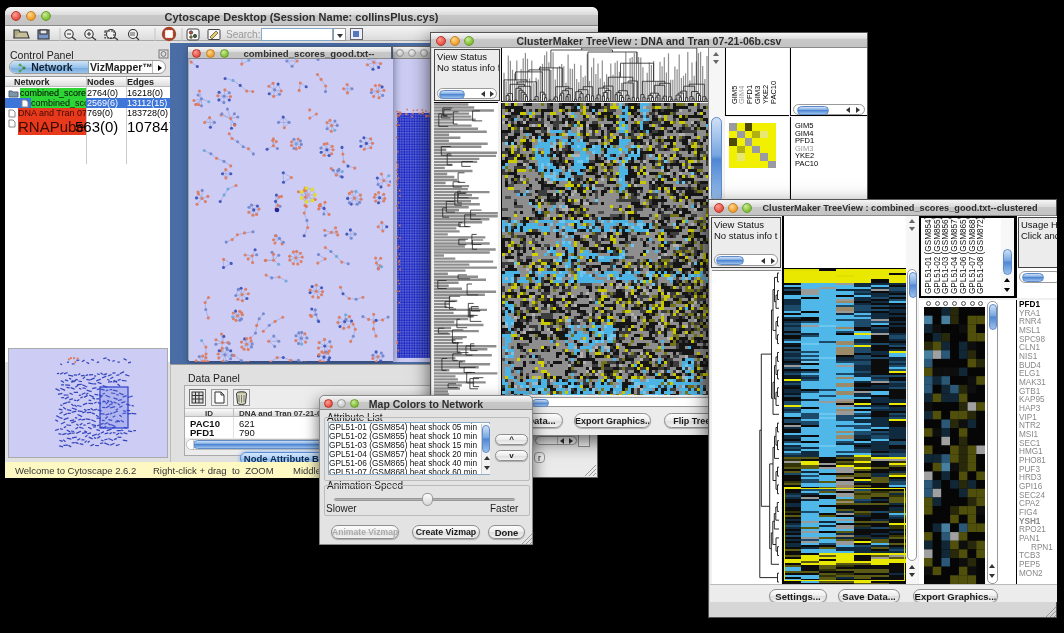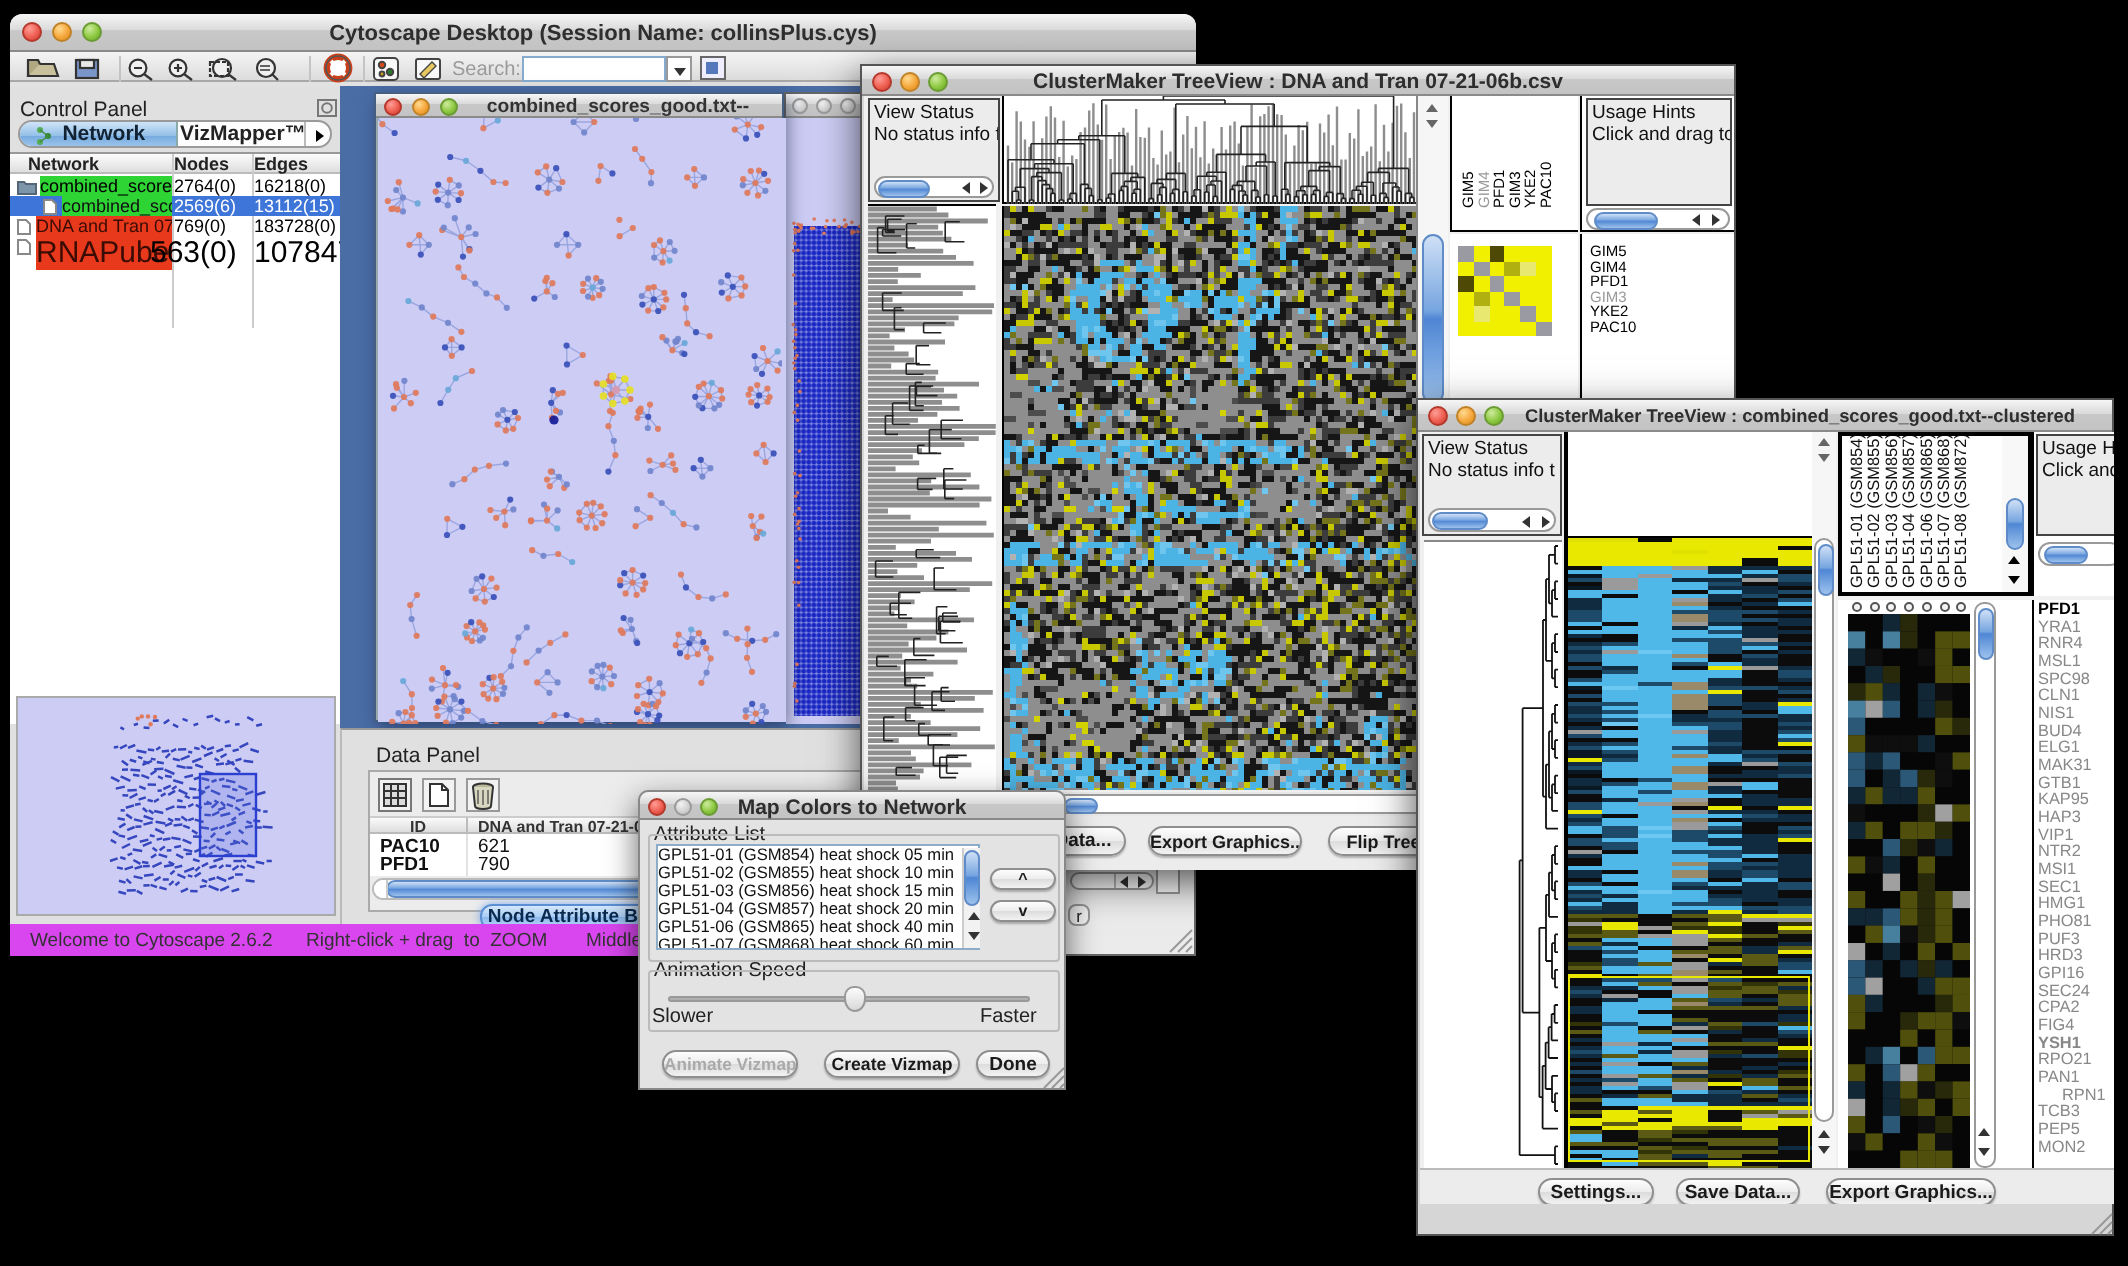--- a/index.html
+++ b/index.html
@@ -794,21 +794,21 @@
       </div>
 
       <div class="abs" style="left:1px;top:53px;width:408px;height:11px;background:#f4f4f4;border:1px solid #bbb;border-radius:6px">
         <div class="aquathumb" style="left:6px;top:0px;width:398px;height:9px"></div>
         <div class="abs" style="left:0px;top:0px;width:7px;height:9px;background:#fff;border-right:1px solid #ccc;border-radius:5px 0 0 5px"></div>
       </div>
     </div>
     <div class="aquabtn" style="left:69px;top:87px;width:114px;height:13px;font-size:9.5px;color:#0a2a50;background:linear-gradient(#d5e7fb,#a9cdf4 50%,#8cb8ee 51%,#bcd8f6);border:1px solid #5b8fd4;box-shadow:0 0 4px #7aa8e8;border-radius:6px">Node Attribute Browser</div>
   </div>
 
-  <div class="abs" style="left:0;top:455px;width:593px;height:16px;background:#d946ef;font-size:9.5px;color:#333">
+  <div class="abs" style="left:0;top:455px;width:593px;height:16px;background:#fef9c3;font-size:9.5px;color:#333">
     <span style="position:absolute;left:10px;top:3px">Welcome to Cytoscape 2.6.2</span>
     <span style="position:absolute;left:148px;top:3px">Right-click + drag&nbsp; to&nbsp; ZOOM</span>
     <span style="position:absolute;left:288px;top:3px">Middle-</span>
   </div>
 </div>
 
 <div class="abs" style="left:533px;top:430px;width:65px;height:48px;background:#ebebeb;border-right:1.5px solid #666;border-bottom:1.5px solid #666">
   <div class="scrolltrack" style="left:2px;top:6px;width:42px;height:9px"></div>
   <div class="abs" style="left:24px;top:7px;width:20px;height:7px;border-left:1px solid #bbb">
     <div class="tri-l" style="left:2px;top:1px"></div>
@@ -914,23 +914,20 @@
             <div style="position:absolute;left:0.0px;top:37.5px;width:7.8px;height:7.5px;background:#f0f000"></div>
             <div style="position:absolute;left:7.8px;top:37.5px;width:7.8px;height:7.5px;background:#f0f000"></div>
             <div style="position:absolute;left:15.6px;top:37.5px;width:7.8px;height:7.5px;background:#f0f000"></div>
             <div style="position:absolute;left:23.4px;top:37.5px;width:7.8px;height:7.5px;background:#f0f000"></div>
             <div style="position:absolute;left:31.2px;top:37.5px;width:7.8px;height:7.5px;background:#f0f000"></div>
             <div style="position:absolute;left:39.0px;top:37.5px;width:7.8px;height:7.5px;background:#9a9aa2"></div>
           </div>
     </div>
 
     <div class="abs" style="left:358px;top:0;width:77px;height:68px;background:#fff;border-bottom:1px solid #000;border-left:1px solid #000">
-      <div class="blkpane" style="left:2px;top:1px;width:73px;height:54px;background:#ececec;border-color:#444">
-        <div style="position:absolute;left:2px;top:1px;font-size:9.5px;color:#111;white-space:nowrap">Usage Hints<br>Click and drag tc</div>
-      </div>
       <div class="scrolltrack" style="left:2px;top:56px;width:72px;height:11px">
         <div class="aquathumb" style="left:3px;top:0.5px;width:32px;height:9px"></div>
         <div class="tri-l" style="left:52px;top:2px"></div>
             <div class="tri-r" style="left:62px;top:2px"></div>
       </div>
     </div>
 
     <div class="abs" style="left:358px;top:69px;width:77px;height:278px;background:#fff;border-left:1px solid #000">
       <div class="abs" style="left:4px;top:6px;font-size:7.5px;line-height:7.5px">
             <div style="position:absolute;left:0;top:-1.0px;color:#000">GIM5</div>

